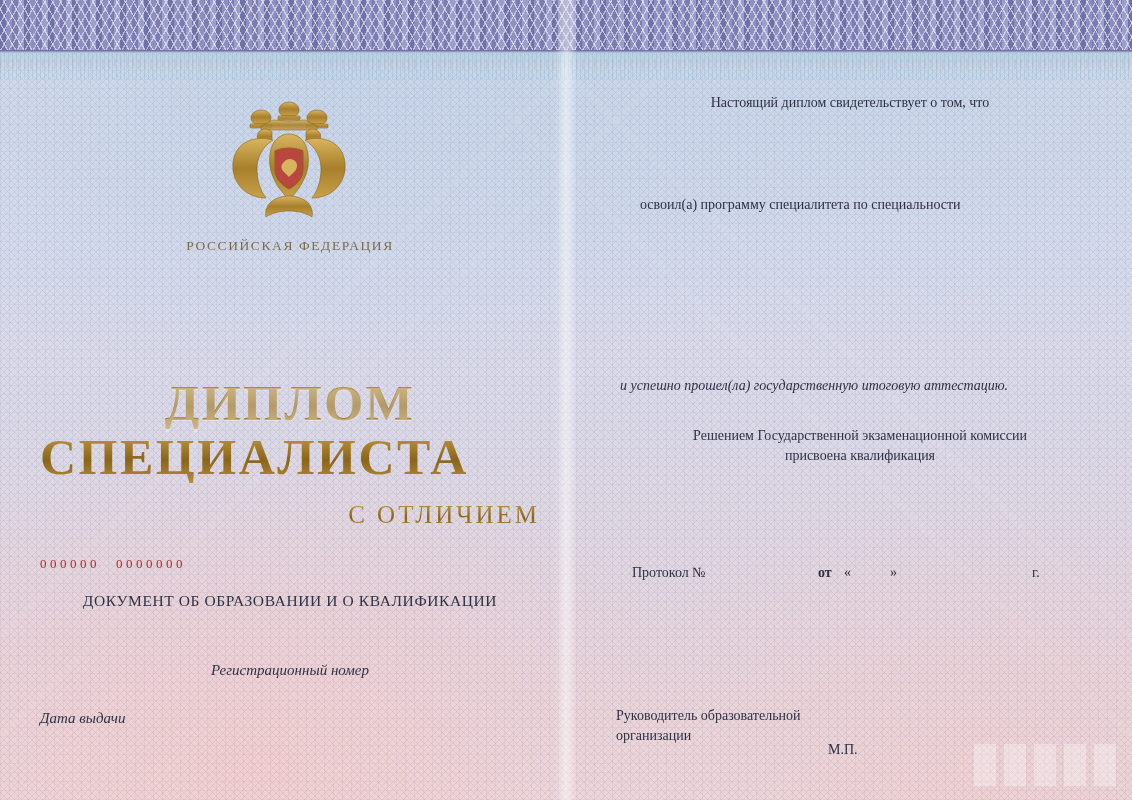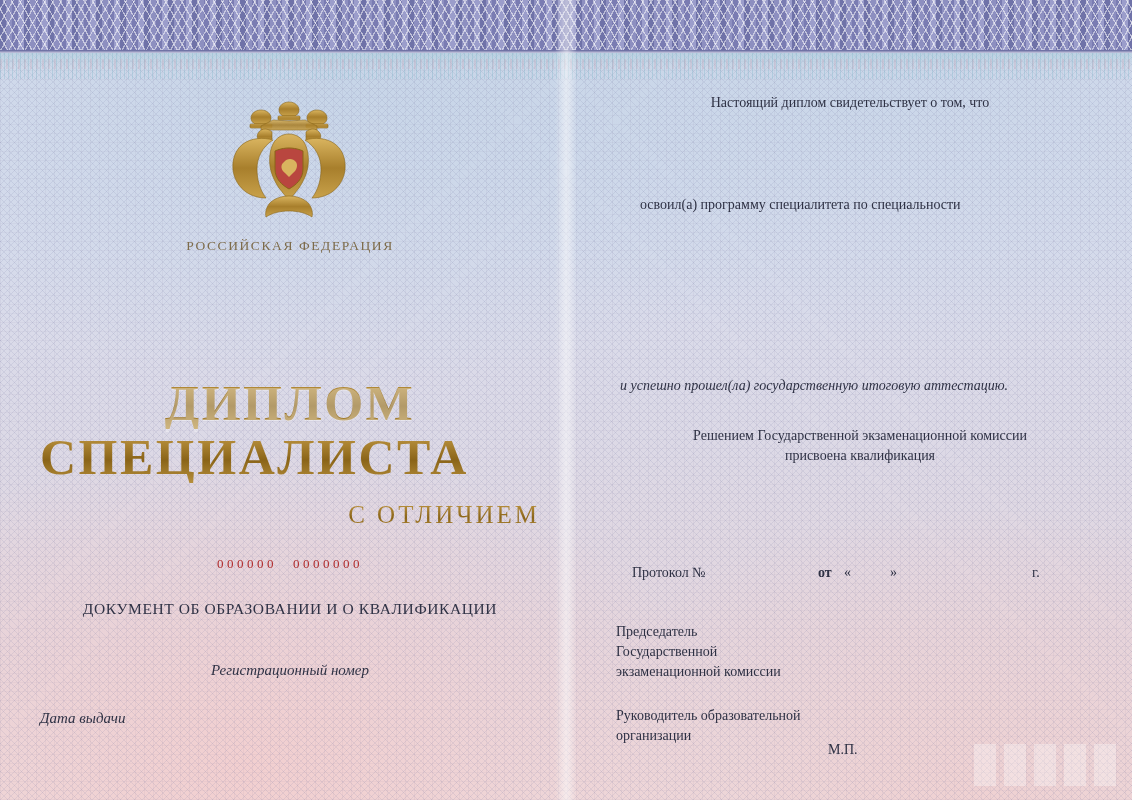--- a/index.html
+++ b/index.html
@@ -151,37 +151,36 @@
     background: linear-gradient(180deg, #c49b46 0%, #8a6418 60%, #b68f3c 100%);
     -webkit-background-clip: text;
     background-clip: text;
     -webkit-text-fill-color: transparent;
   }
   .serial {
     position: absolute;
     left: 40px;
     top: 556px;
     width: 500px;
-    text-align: center;
+    text-align: left;
     font-size: 13px;
     letter-spacing: 3.5px;
     color: #b02a2a;
     font-family: "Liberation Serif", serif;
   }
   .serial span.gap { display: inline-block; width: 16px; }
   .doc-sub {
     position: absolute;
     left: 20px;
     top: 592px;
     width: 540px;
     text-align: center;
     font-size: 15.5px;
     letter-spacing: 0.6px;
     color: #2f3245;
-    margin-top: 8px;
   }
   .reg-num {
     position: absolute;
     left: 40px;
     top: 662px;
     width: 500px;
     text-align: center;
     font-size: 15px;
     font-style: italic;
     color: #2f3245;
@@ -309,25 +308,20 @@
   </div>
 
   <div class="r-line r-protocol">
     <span class="pnum">Протокол №</span>
     <span class="pot">от</span>
     <span class="pq1">«</span>
     <span class="pq2">»</span>
     <span class="pyear">г.</span>
   </div>
 
-  <div class="r-line r-chair">
-    <div>Председатель</div>
-    <div>Государственной</div>
-    <div>экзаменационной комиссии</div>
-  </div>
 
   <div class="r-line r-head">
     <div>Руководитель  образовательной</div>
     <div>организации</div>
   </div>
 
   <div class="r-line r-mp">М.П.</div>
 
   <div class="wm"></div>
 </div>

